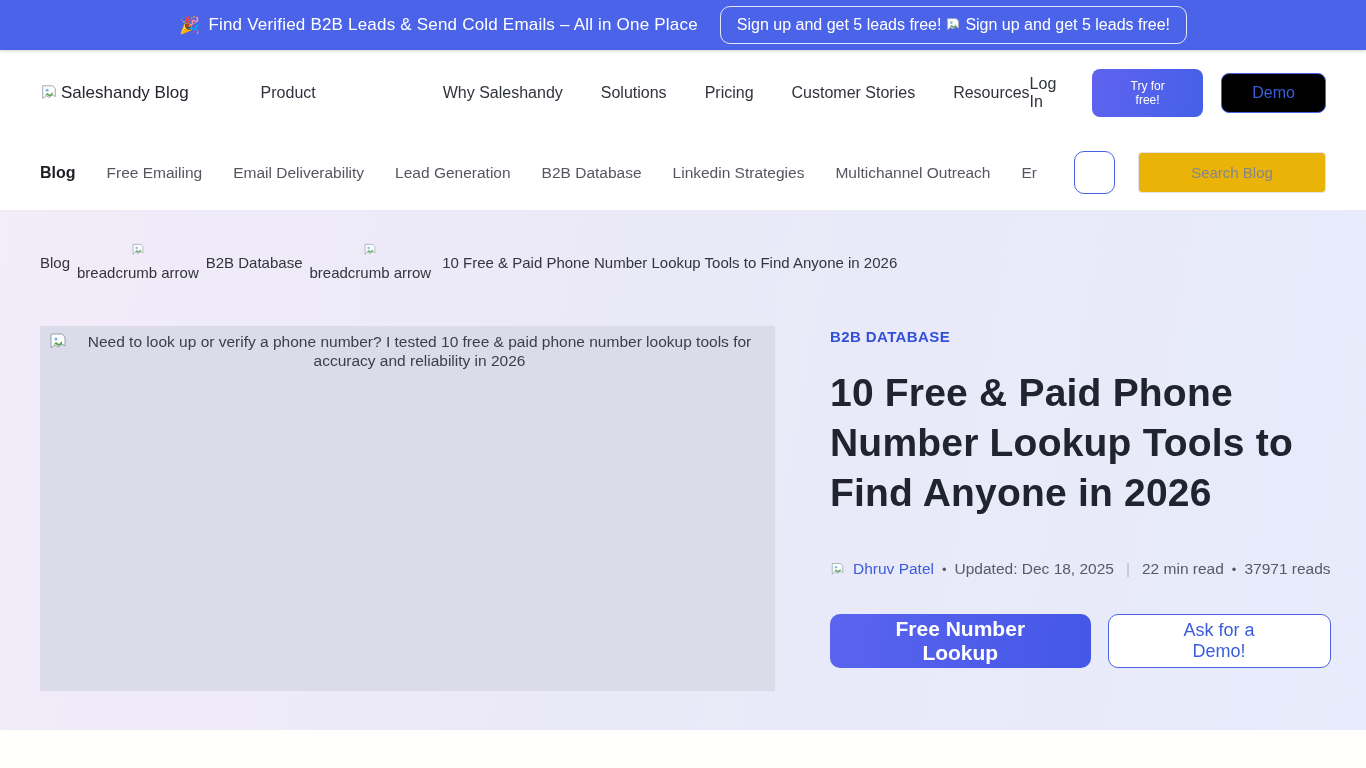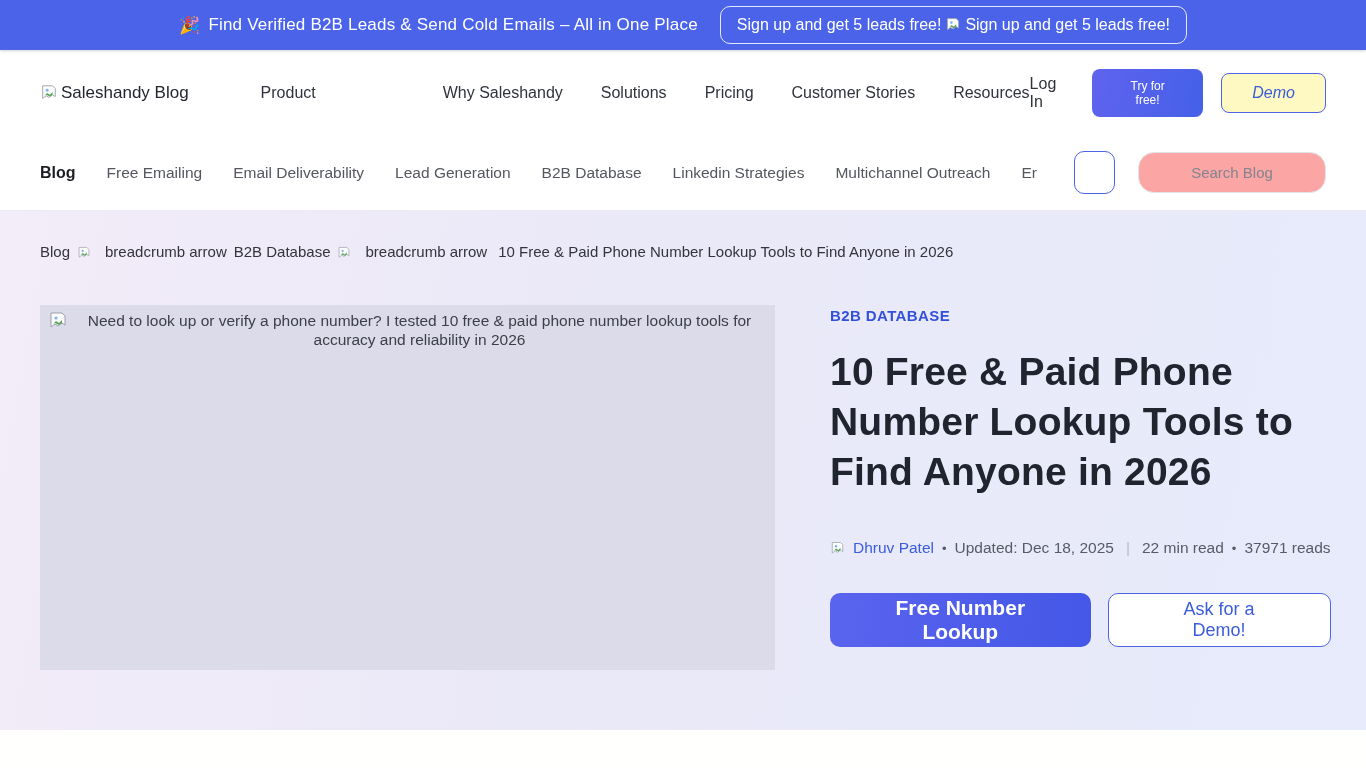--- a/index.html
+++ b/index.html
@@ -92,28 +92,27 @@
   .btn-primary-sm {
     background: linear-gradient(100deg, #5f63ee, #4560e8);
     color: #ffffff;
     font-size: 12px;
     border: none;
     border-radius: 8px;
     padding: 10px 25px;
     cursor: pointer;
   }
   .btn-outline-sm {
-    background: #fef9c3;
+    background: #000000;
     color: #3b5cdb;
     font-size: 16px;
     border: 1px solid #4c62e9;
     border-radius: 8px;
     padding: 10px 30px;
     cursor: pointer;
-    font-style: italic;
   }
 
   
   .blognav {
     height: 76px;
     background: #ffffff;
     display: flex;
     align-items: center;
     padding: 0 40px;
     border-bottom: 1px solid #eceaf2;
@@ -137,22 +136,22 @@
     border-radius: 10px;
     background: #ffffff;
     cursor: pointer;
     margin-left: 6px;
   }
   .search-input {
     margin-left: auto;
     width: 188px;
     height: 41px;
     border: 1px solid #e4e3ea;
-    border-radius: 16px;
-    background: #fca5a5;
+    border-radius: 4px;
+    background: #eab308;
     font-size: 15px;
     color: #55575f;
     text-align: center;
     outline: none;
     font-family: "Liberation Sans", sans-serif;
   }
   .search-input::placeholder { color: #82858f; }
 
   
   .hero {
@@ -165,23 +164,24 @@
     align-items: center;
     gap: 7px;
     font-size: 15px;
     color: #33343c;
     margin-top: 8px;
     white-space: nowrap;
   }
   .breadcrumb .crumb { cursor: pointer; }
   .crumb-arrow {
     display: inline-flex;
-    align-items: flex-end;
-    gap: 14px;
+    align-items: center;
+    gap: 7px;
     color: #33343c;
+    flex-direction: column;
   }
   .hero-grid {
     display: flex;
     margin-top: 45px;
     gap: 55px;
   }
   .featured-image {
     width: 735px;
     height: 365px;
     background: #dcdbe9;

